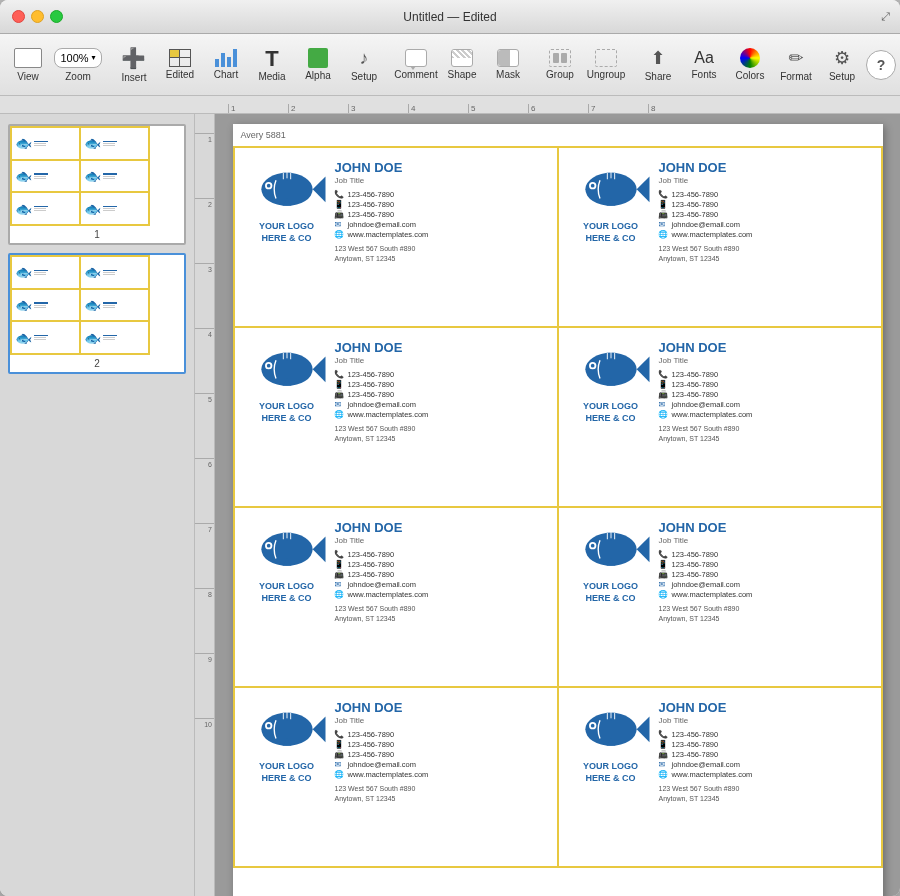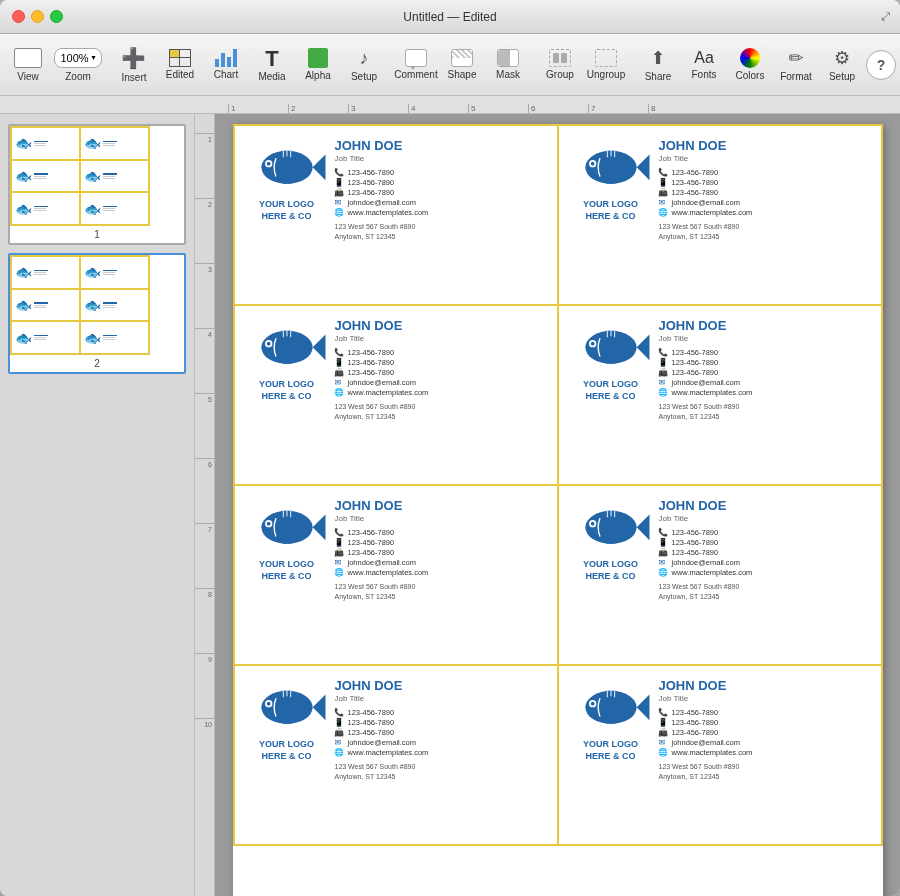--- a/index.html
+++ b/index.html
@@ -332,20 +332,21 @@
         <div style="font-size:7px;color:#666;border-bottom:1px solid #aaa;height:65px;display:flex;align-items:flex-start;justify-content:flex-end;padding-right:2px;padding-top:2px;">5</div>
         <div style="font-size:7px;color:#666;border-bottom:1px solid #aaa;height:65px;display:flex;align-items:flex-start;justify-content:flex-end;padding-right:2px;padding-top:2px;">6</div>
         <div style="font-size:7px;color:#666;border-bottom:1px solid #aaa;height:65px;display:flex;align-items:flex-start;justify-content:flex-end;padding-right:2px;padding-top:2px;">7</div>
         <div style="font-size:7px;color:#666;border-bottom:1px solid #aaa;height:65px;display:flex;align-items:flex-start;justify-content:flex-end;padding-right:2px;padding-top:2px;">8</div>
         <div style="font-size:7px;color:#666;border-bottom:1px solid #aaa;height:65px;display:flex;align-items:flex-start;justify-content:flex-end;padding-right:2px;padding-top:2px;">9</div>
         <div style="font-size:7px;color:#666;height:65px;display:flex;align-items:flex-start;justify-content:flex-end;padding-right:2px;padding-top:2px;">10</div>
       </div>
 
       <div style="flex:1;overflow:auto;padding:10px;display:flex;justify-content:center;">
         <div class="document">
+          <div class="avery-label">Avery 5881</div>
 
           <div class="card-grid">
 
             <div class="biz-card">
               <div class="card-left">
                 <svg viewBox="0 0 80 60" width="80" height="55">
                   <g fill="#2366a8">
 
                     <ellipse cx="40" cy="32" rx="28" ry="18"></ellipse>
 

